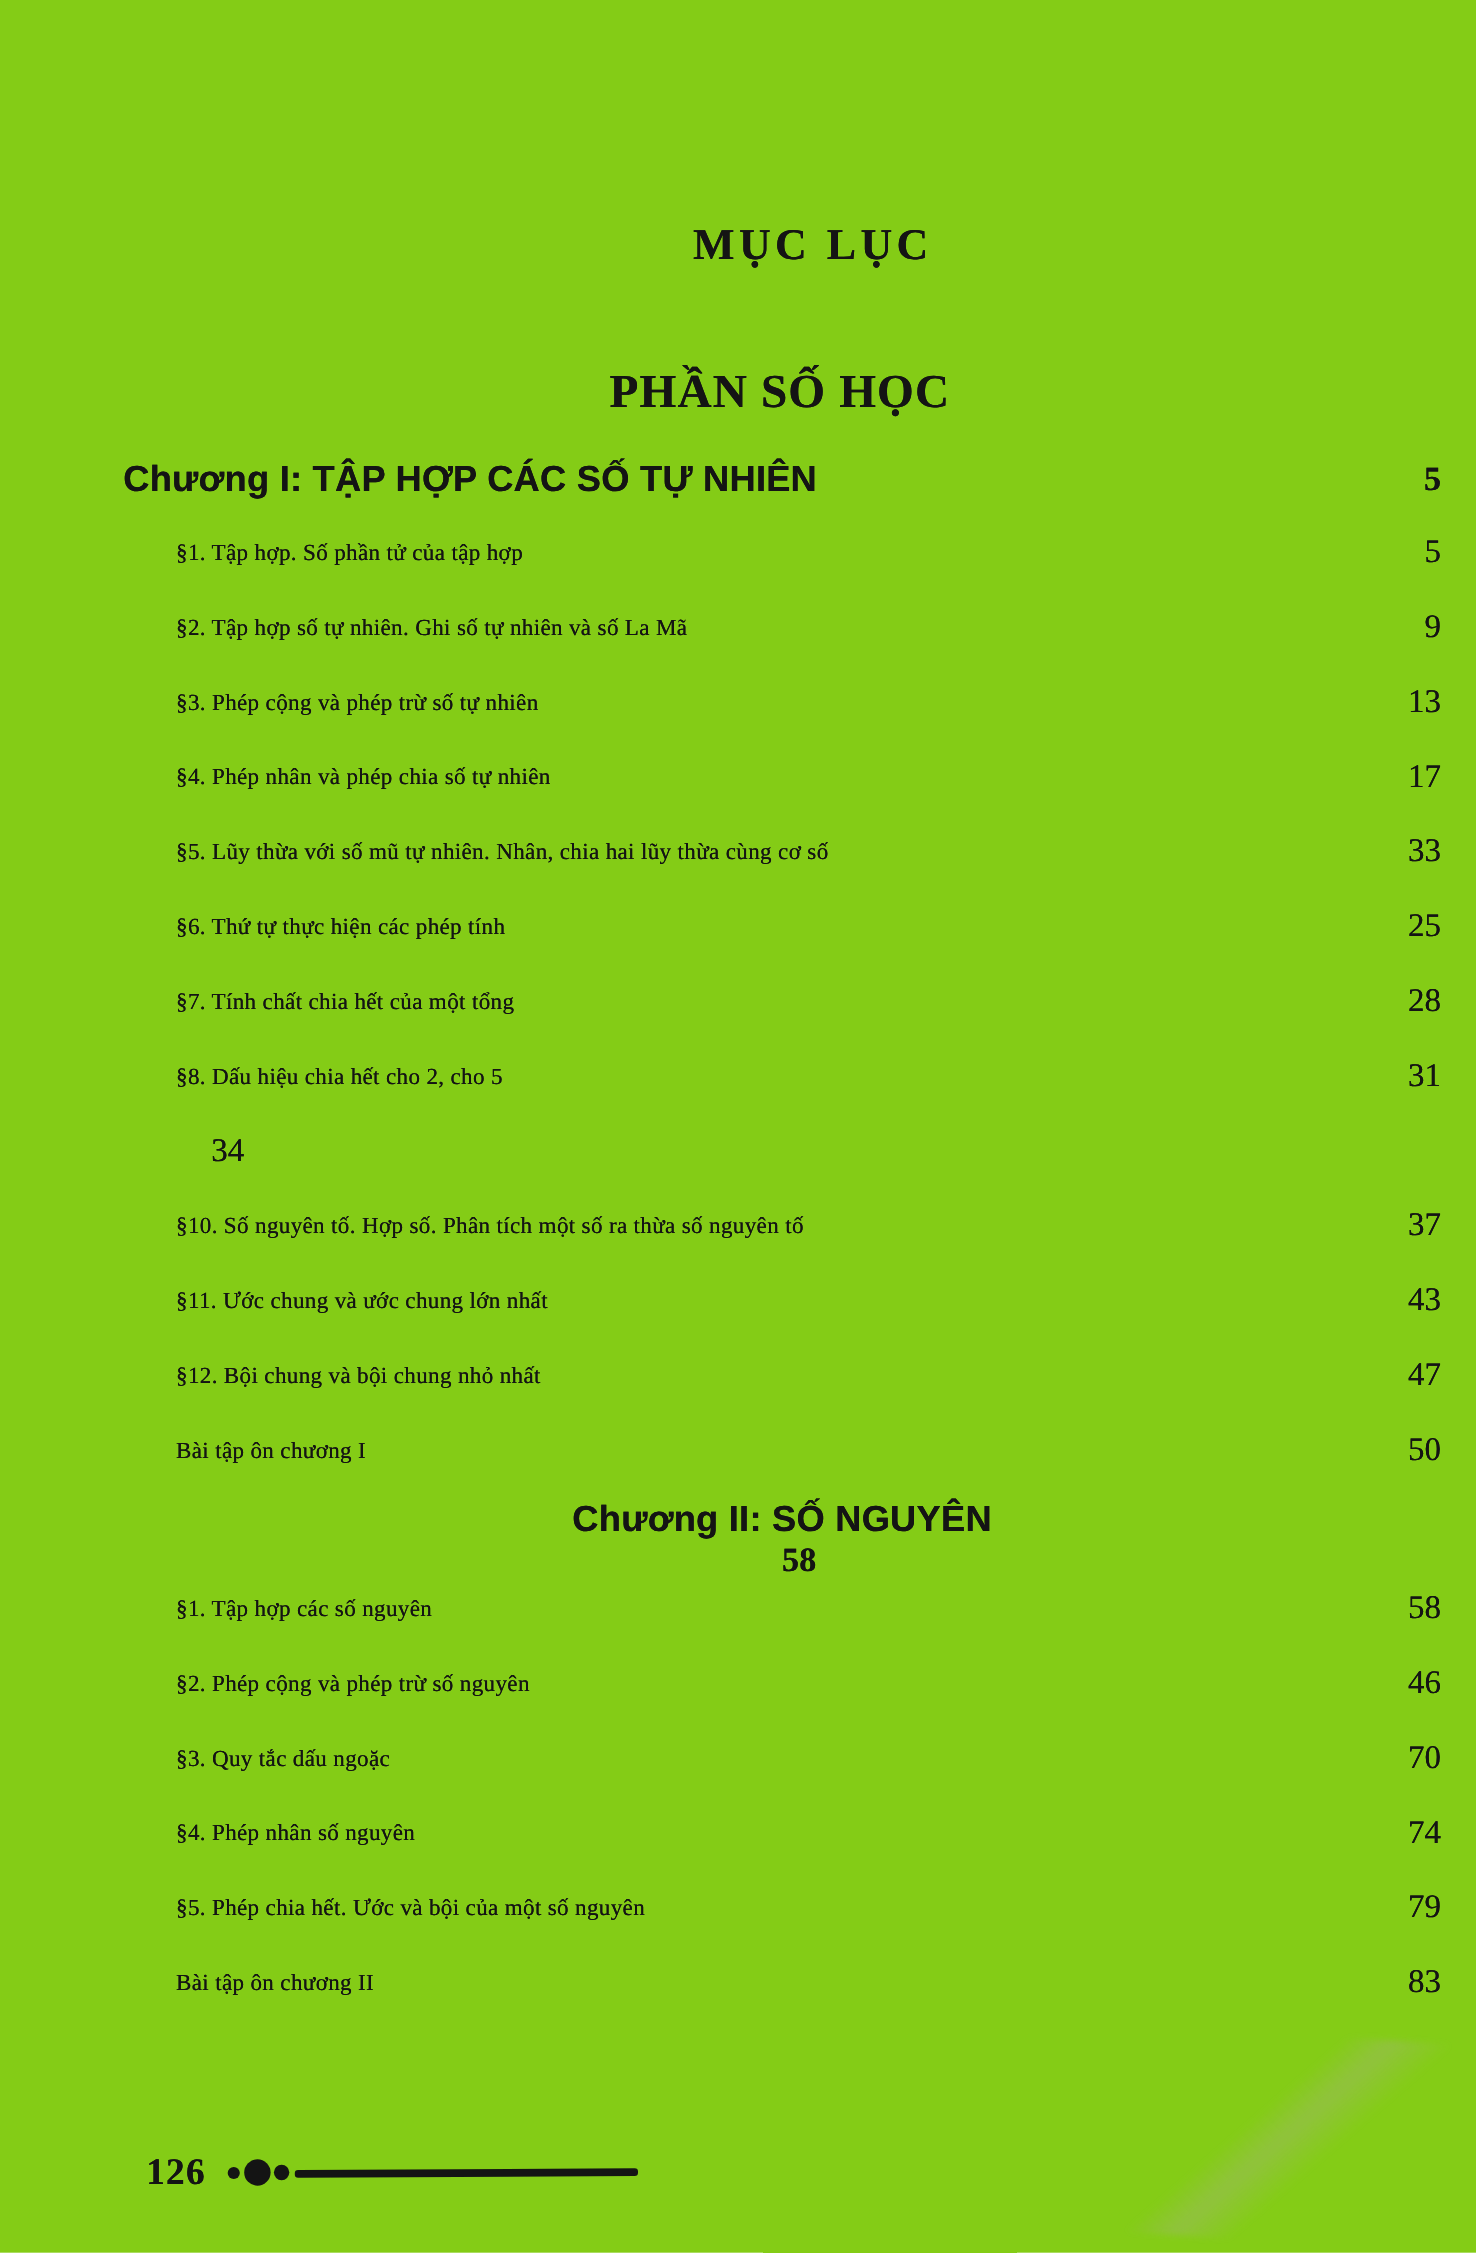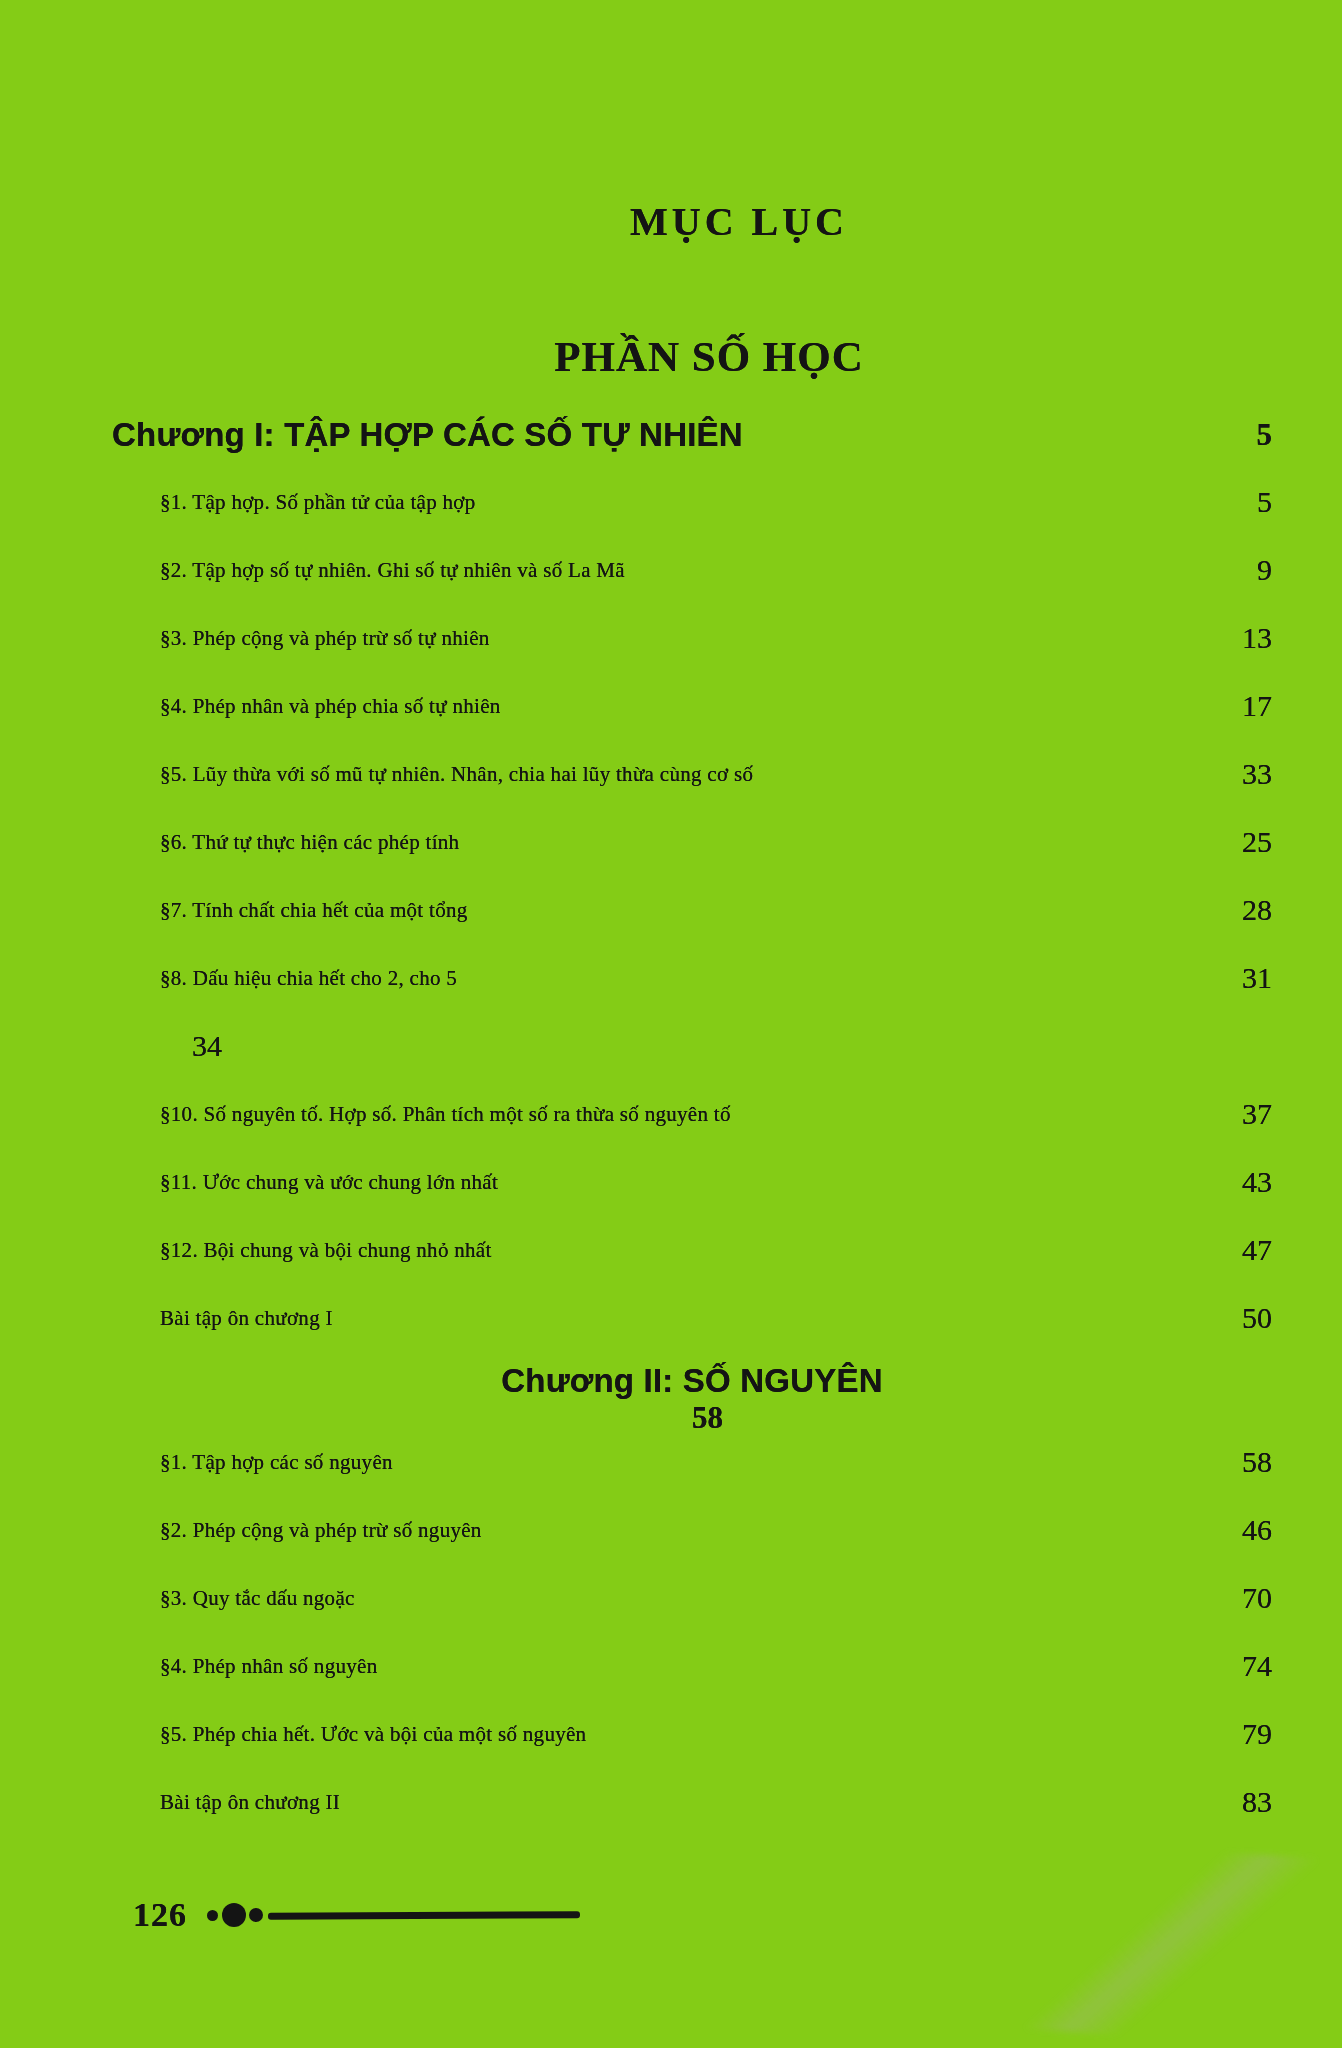--- a/index.html
+++ b/index.html
@@ -45,21 +45,21 @@
   }
   .toc {
     position: absolute;
     top: 402px; left: 0; right: 0;
   }
   .row {
     display: flex;
     align-items: center;
     box-sizing: border-box;
     height: 68px;
-    padding: 0 70px 0 160px;
+    padding: 0 32px 0 160px;
   }
   .row .label {
     flex: 1;
     font-size: 21px;
     letter-spacing: 0.3px;
     white-space: nowrap;
     text-shadow: 0 0 0.5px currentColor;
   }
   .row .pagenum {
     font-size: 30px;
@@ -77,21 +77,21 @@
     font-size: 33px;
     letter-spacing: 0.2px;
   }
   .chapter-heading .pagenum {
     font-weight: bold;
     font-size: 31px;
   }
   .chapter-heading.second { margin-top: 10px; flex-direction: column; }
   .footer {
     position: absolute;
-    top: 1893px; left: 133px;
+    top: 1953px; left: 133px;
     display: flex;
     align-items: center;
     height: 44px;
     justify-content: flex-end;
   }
   .footer .folio {
     font-size: 34px; font-weight: bold;
     letter-spacing: 1px;
     text-shadow: 0 0 0.6px currentColor;
   }

